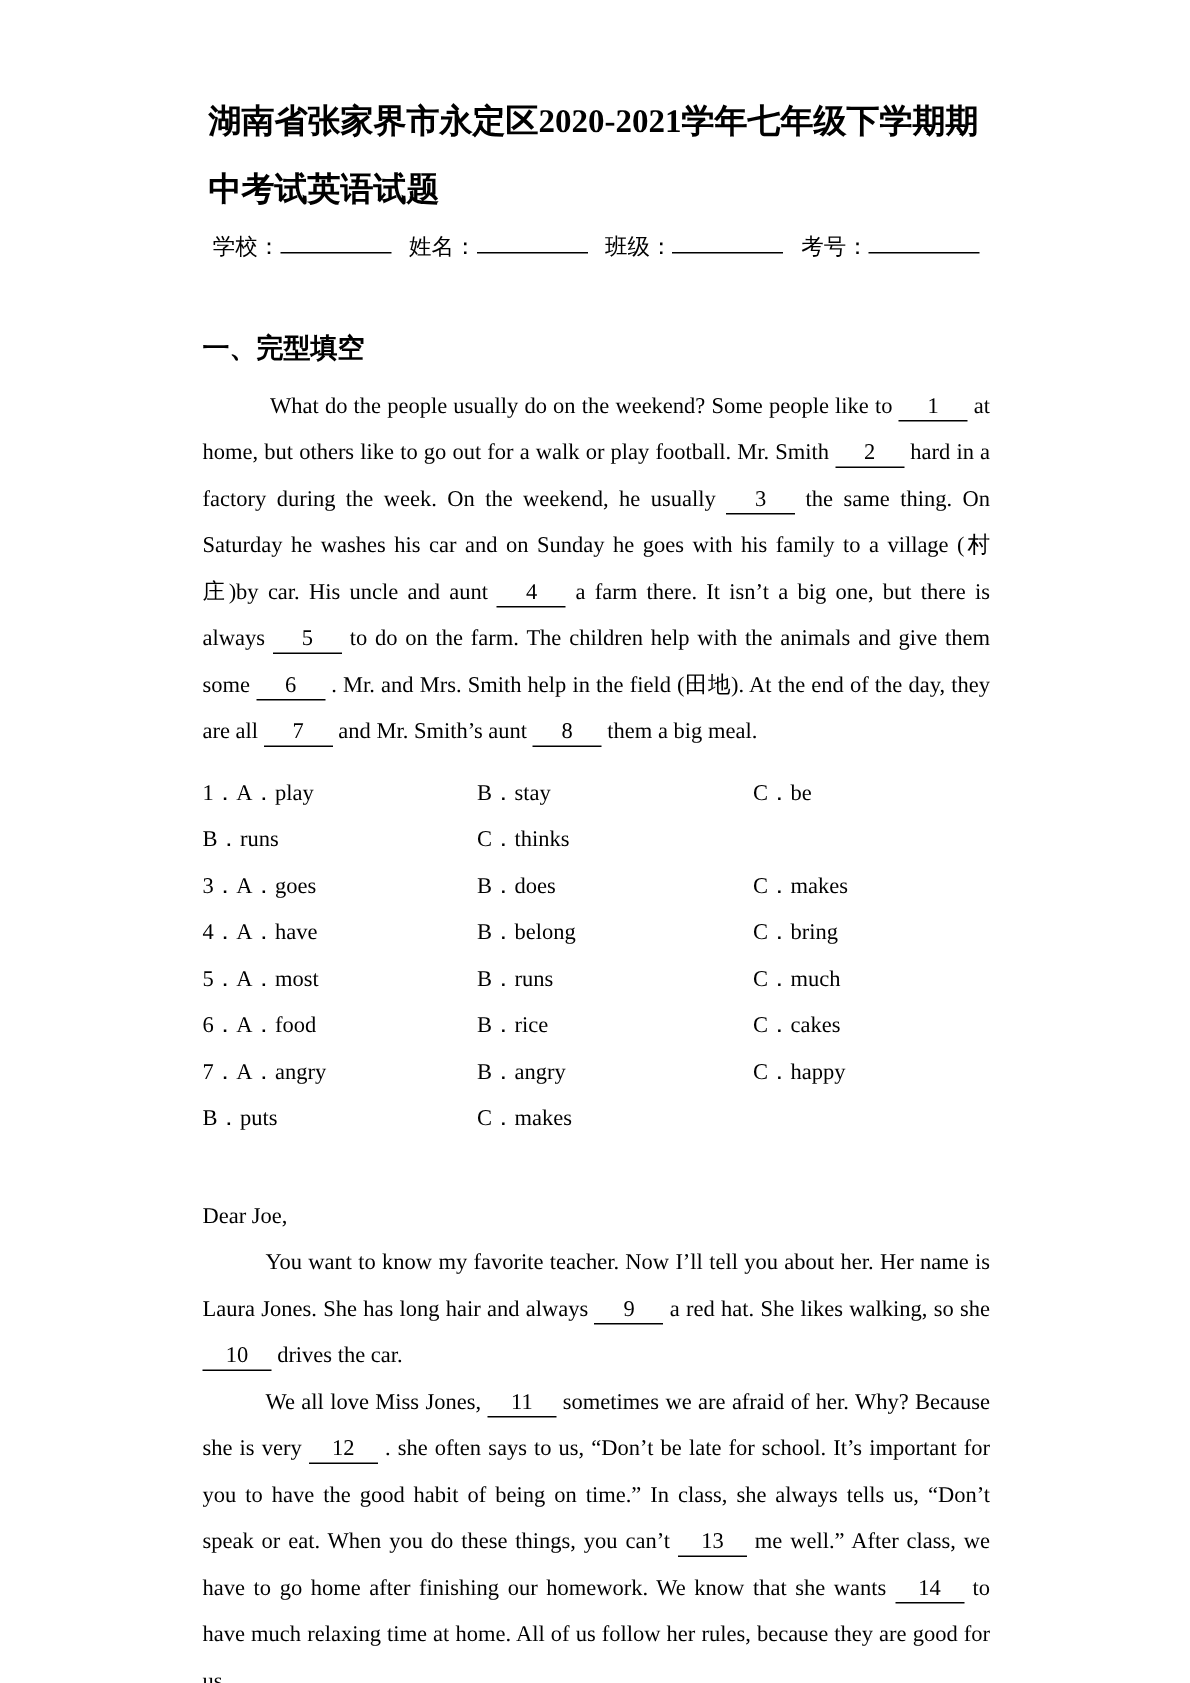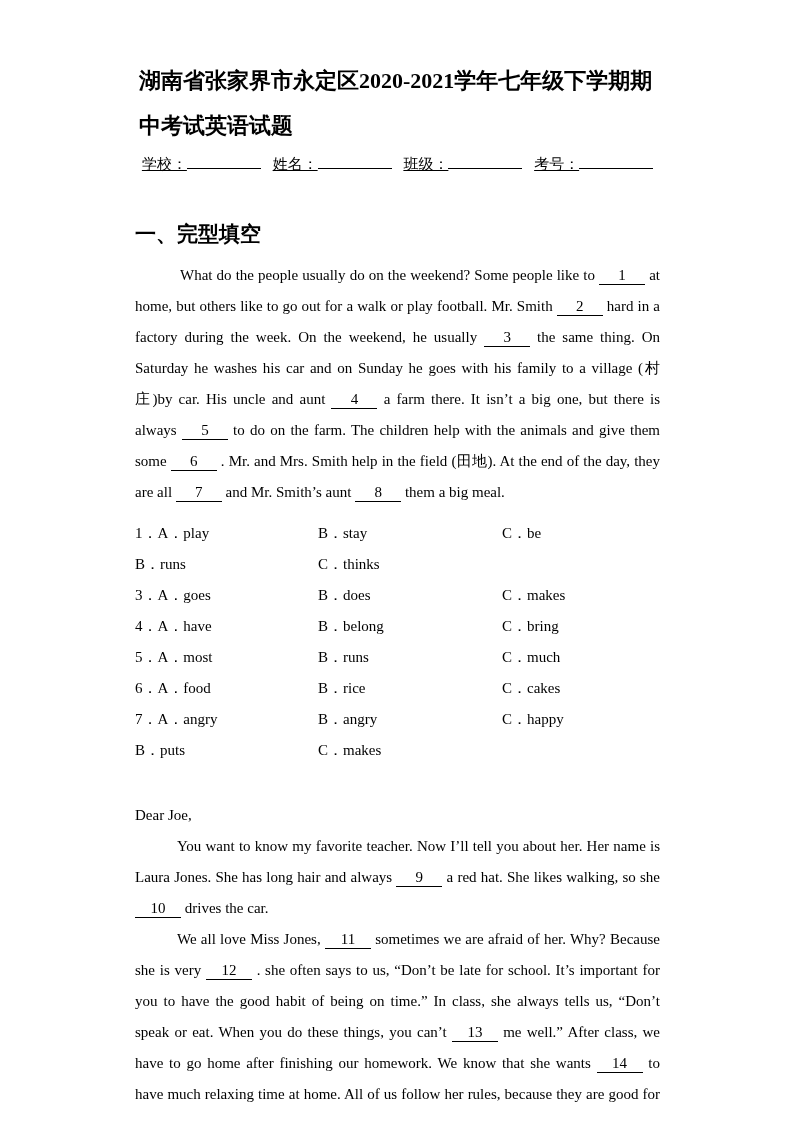--- a/index.html
+++ b/index.html
@@ -19,31 +19,31 @@
     text-align: left;
     line-height: 2.05;
     margin: 16px 0 6px 4px;
   }
   .fields {
     text-align: center;
     font-size: 15px;
     margin: 0 0 46px 0;
     white-space: nowrap;
   }
-  .field { margin: 0 4px; text-decoration: underline; }
+  .field { margin: 0 4px; }
   .blank-line {
     display: inline-block;
     width: 74px;
     height: 1em;
     border-bottom: 1px solid #000;
     vertical-align: baseline;
   }
   .section-heading {
     font-weight: bold;
-    font-size: 21px;
+    font-size: 18px;
     margin: 0 0 12px 0;
   }
   .para {
     margin: 0;
     line-height: 31px;
     text-align: justify;
   }
   .indent1 { text-indent: 45px; }
   .indent2 { text-indent: 42px; }
   .blank {

